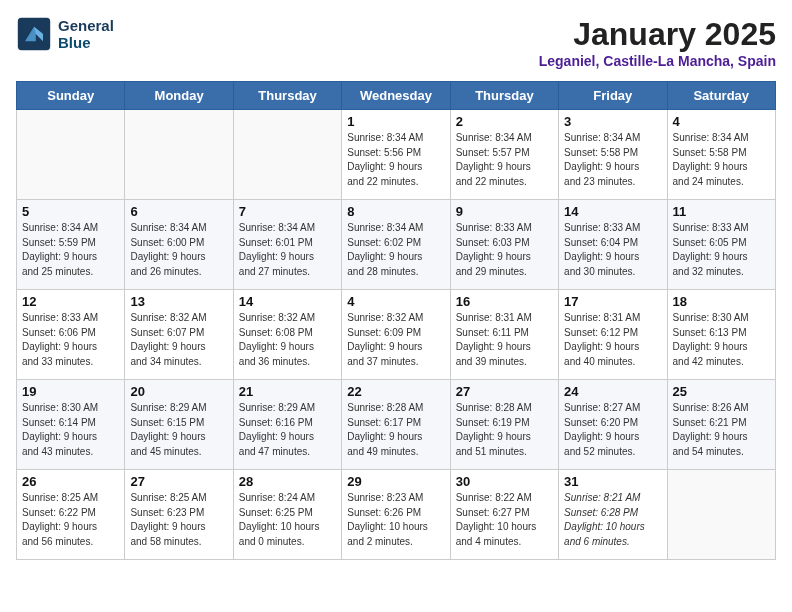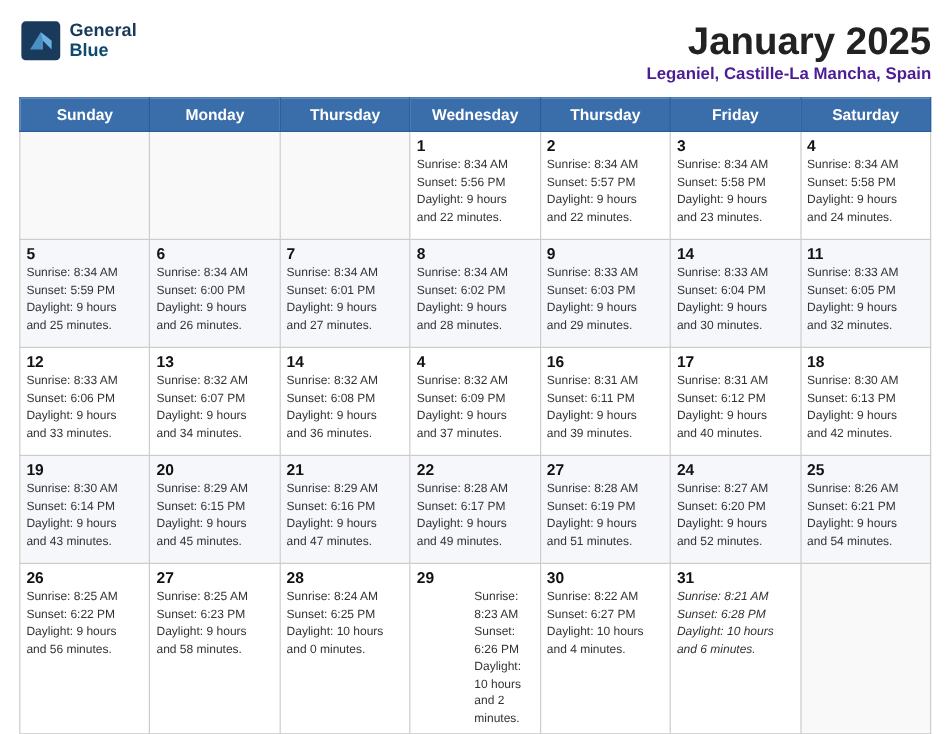--- a/index.html
+++ b/index.html
@@ -316,21 +316,21 @@
         </td>
         <td>
           <div class="day-num">28</div>
           <div class="day-info" style="white-space: pre-line;">Sunrise: 8:24 AM
 Sunset: 6:25 PM
 Daylight: 10 hours
 and 0 minutes.</div>
         </td>
         <td>
           <div class="day-num">29</div>
-          <div class="day-info" style="white-space: pre-line; margin-left: 48px;">Sunrise: 8:23 AM
+          <div class="day-info" style="white-space: pre-line;">Sunrise: 8:23 AM
 Sunset: 6:26 PM
 Daylight: 10 hours
 and 2 minutes.</div>
         </td>
         <td>
           <div class="day-num">30</div>
           <div class="day-info" style="white-space: pre-line;">Sunrise: 8:22 AM
 Sunset: 6:27 PM
 Daylight: 10 hours
 and 4 minutes.</div>

